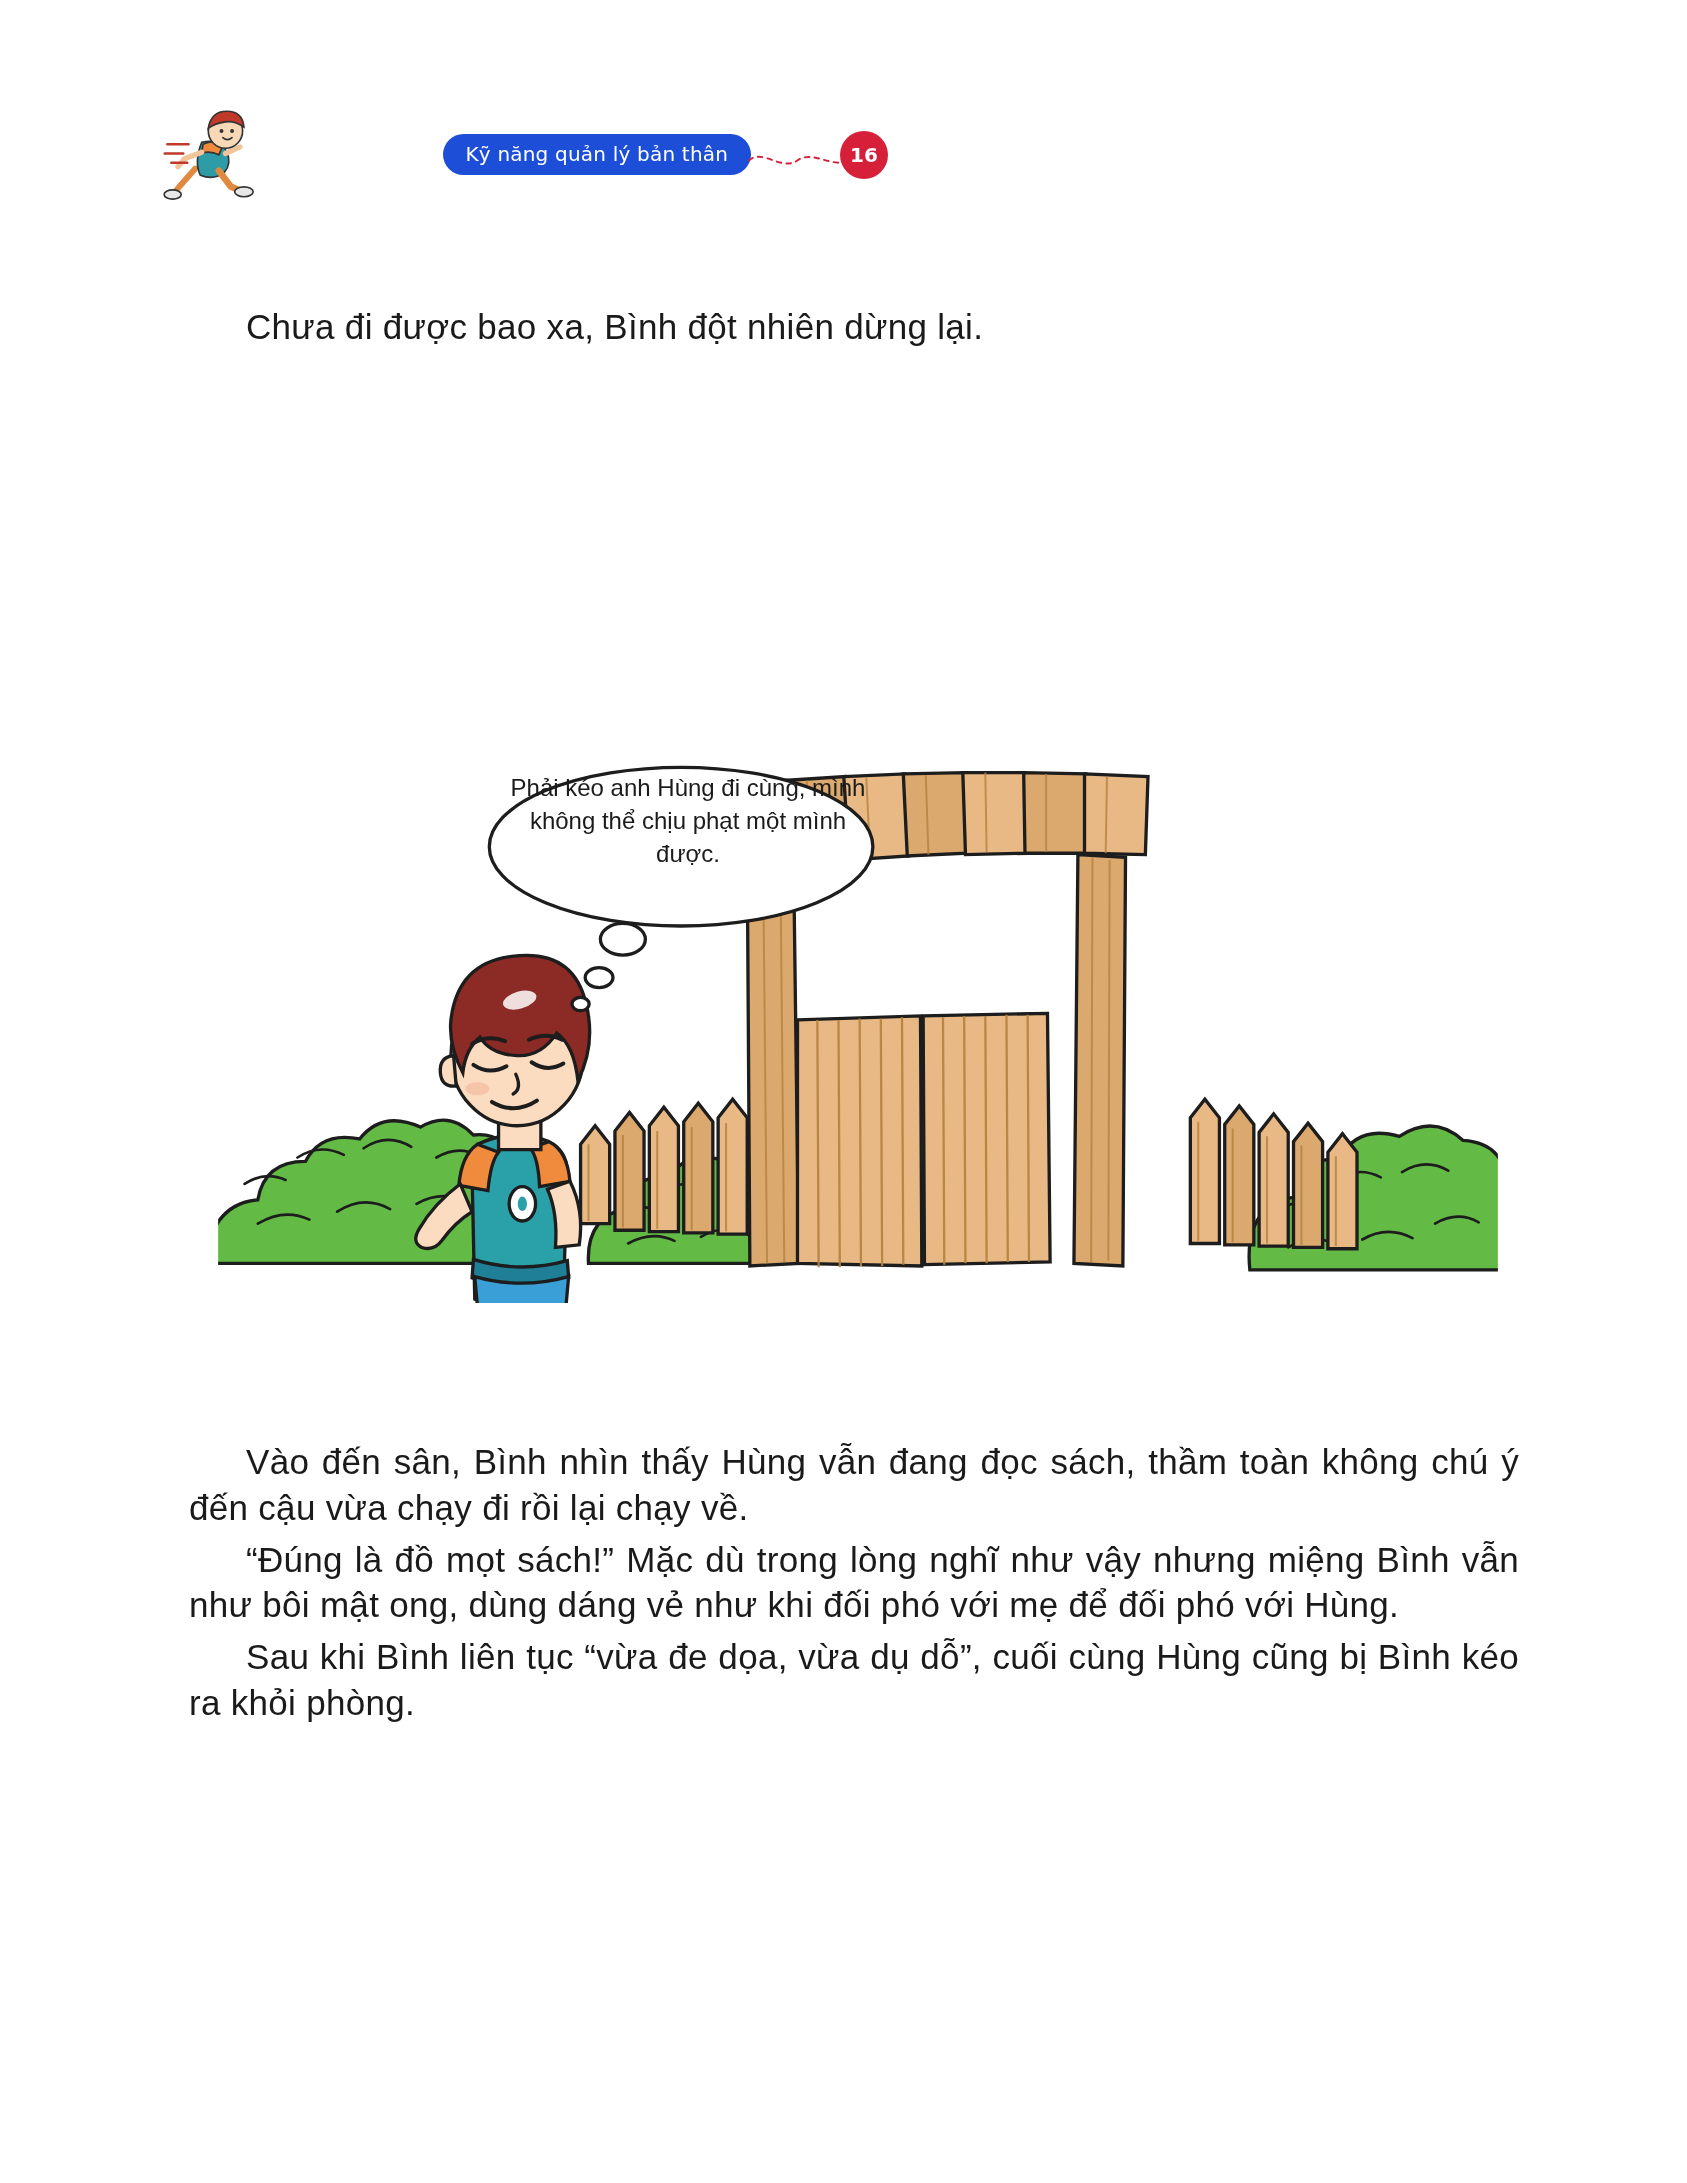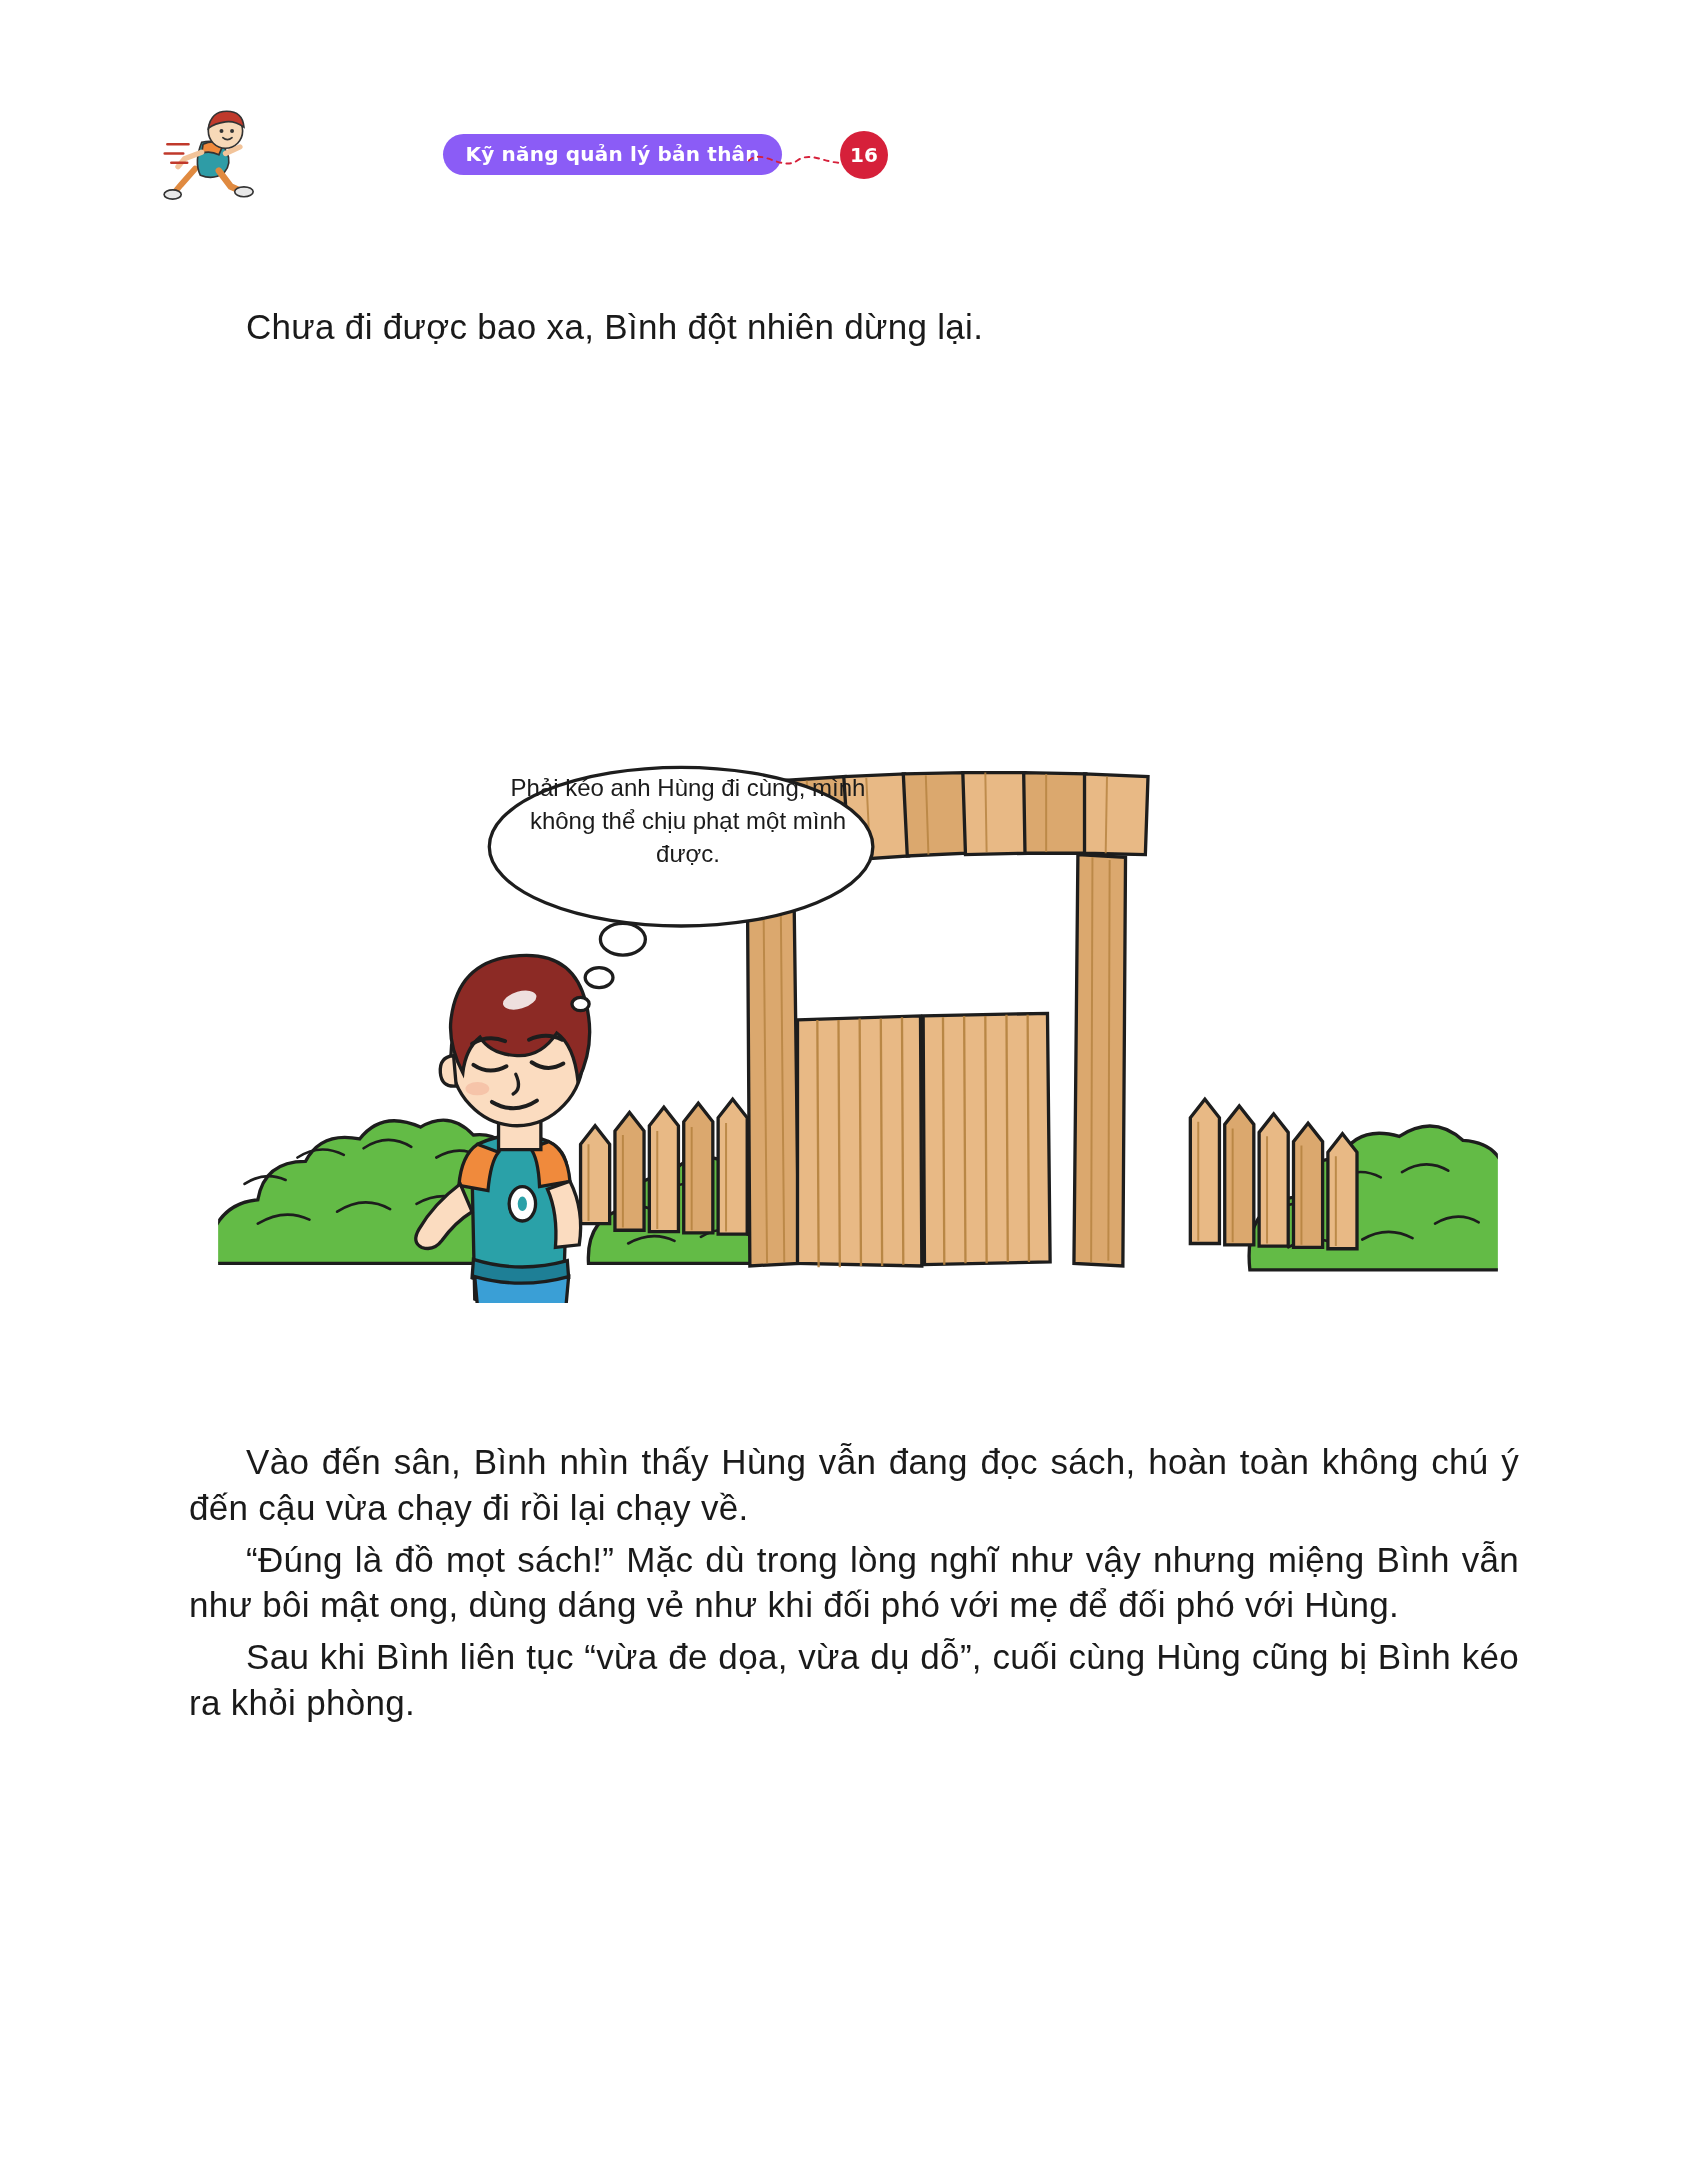--- a/index.html
+++ b/index.html
@@ -36,29 +36,29 @@
     left: 10px;
     top: 0px;
     width: 119px;
     height: 99px;
   }
   .header-badge {
     position: absolute;
     left: 291px;
     top: 28px;
     height: 41px;
-    background: #8b5cf6;
+    background: #1d4ed8;
     border-radius: 20.5px;
     color: #ffffff;
     font-size: 20px;
     line-height: 41px;
     padding: 0 22.5px;
     white-space: nowrap;
     font-family: "DejaVu Sans", sans-serif;
-    font-weight: bold;
+    font-weight: normal;
     letter-spacing: 0.2px;
   }
   .header-dots {
     position: absolute;
     left: 595px;
     top: 46px;
     width: 106px;
     height: 17px;
   }
   .header-page-circle {
@@ -328,19 +328,19 @@
         <ellipse cx="612" cy="330" rx="34" ry="24" fill="#ffffff" stroke="#1d1d1d" stroke-width="5"></ellipse>
         <ellipse cx="576" cy="388" rx="21" ry="15" fill="#ffffff" stroke="#1d1d1d" stroke-width="5"></ellipse>
         <ellipse cx="548" cy="428" rx="13" ry="10" fill="#ffffff" stroke="#1d1d1d" stroke-width="5"></ellipse>
       </g>
     </svg>
 
     <div class="thought-text">Phải kéo anh Hùng đi cùng, mình không thể chịu phạt một mình được.</div>
   </div>
 
   <div class="text-block" id="text-bottom">
-    <p class="para justify">Vào đến sân, Bình nhìn thấy Hùng vẫn đang đọc sách, hoàn toàn không chú ý đến cậu vừa chạy đi rồi lại chạy về.</p>
+    <p class="para justify">Vào đến sân, Bình nhìn thấy Hùng vẫn đang đọc sách, thầm toàn không chú ý đến cậu vừa chạy đi rồi lại chạy về.</p>
     <p class="para justify">“Đúng là đồ mọt sách!” Mặc dù trong lòng nghĩ như vậy nhưng miệng Bình vẫn như bôi mật ong, dùng dáng vẻ như khi đối phó với mẹ để đối phó với Hùng.</p>
     <p class="para justify">Sau khi Bình liên tục “vừa đe dọa, vừa dụ dỗ”, cuối cùng Hùng cũng bị Bình kéo ra khỏi phòng.</p>
   </div>
 
 </div>
 
 
 </body></html>

